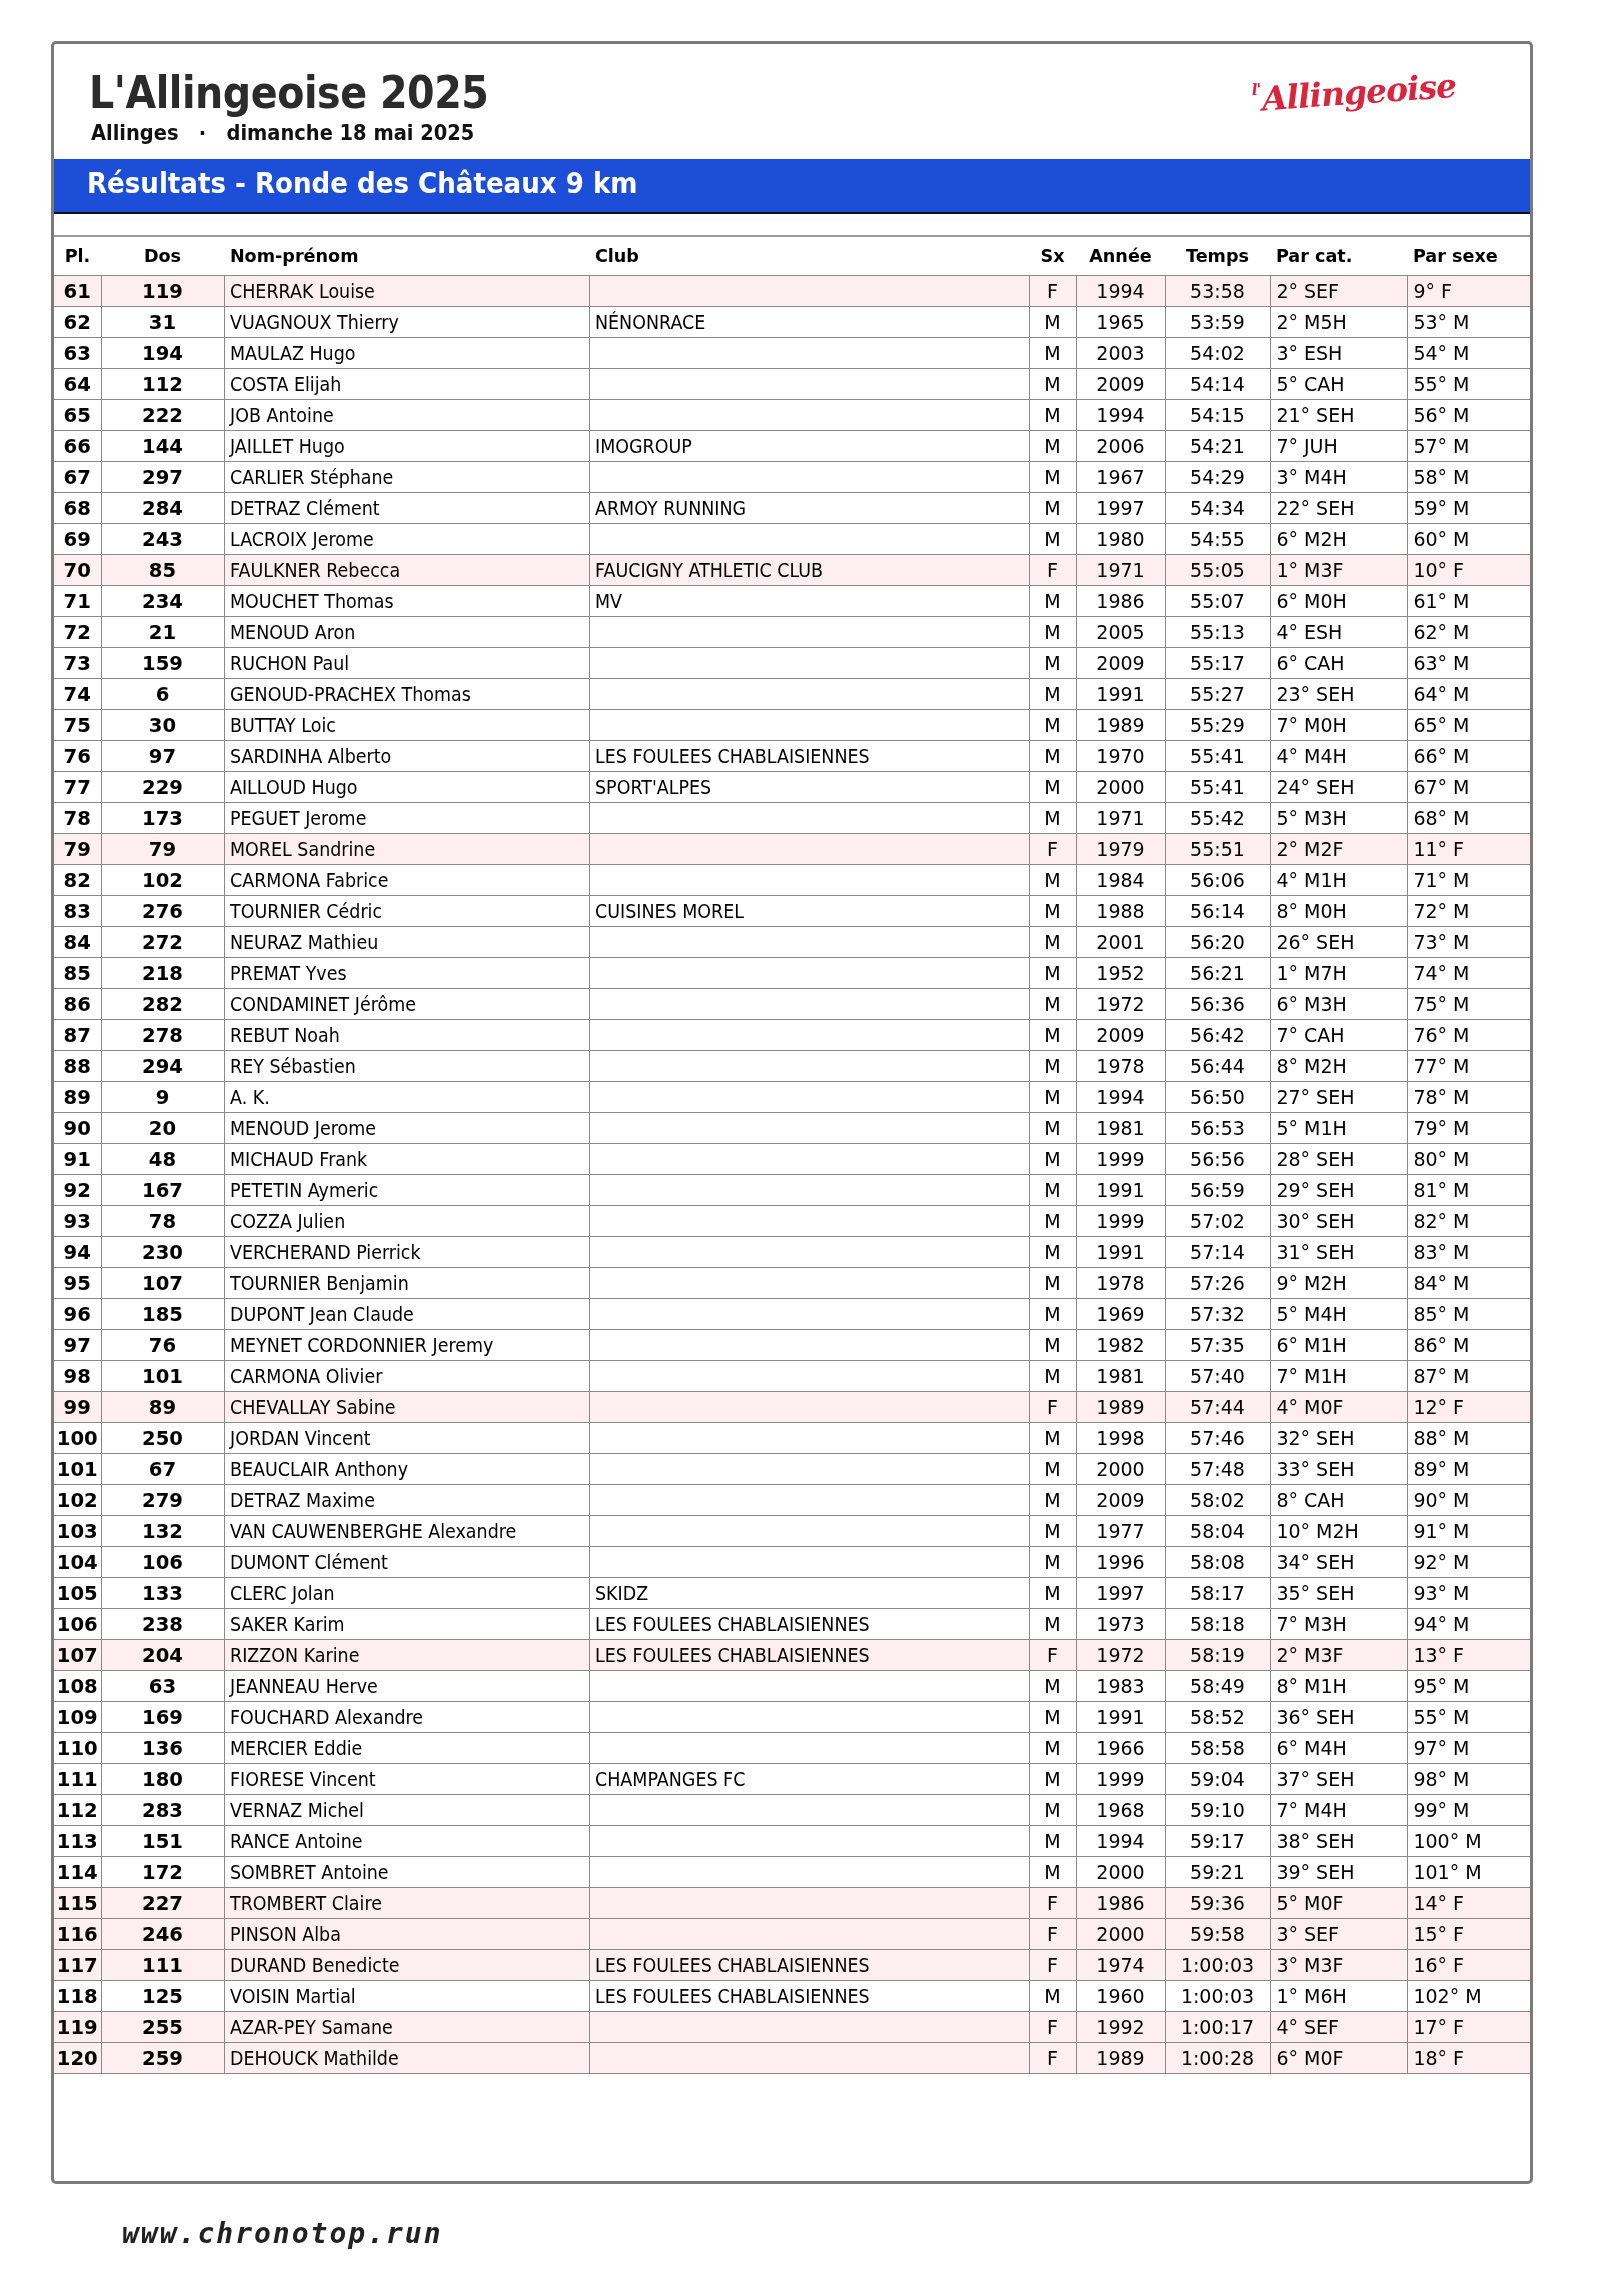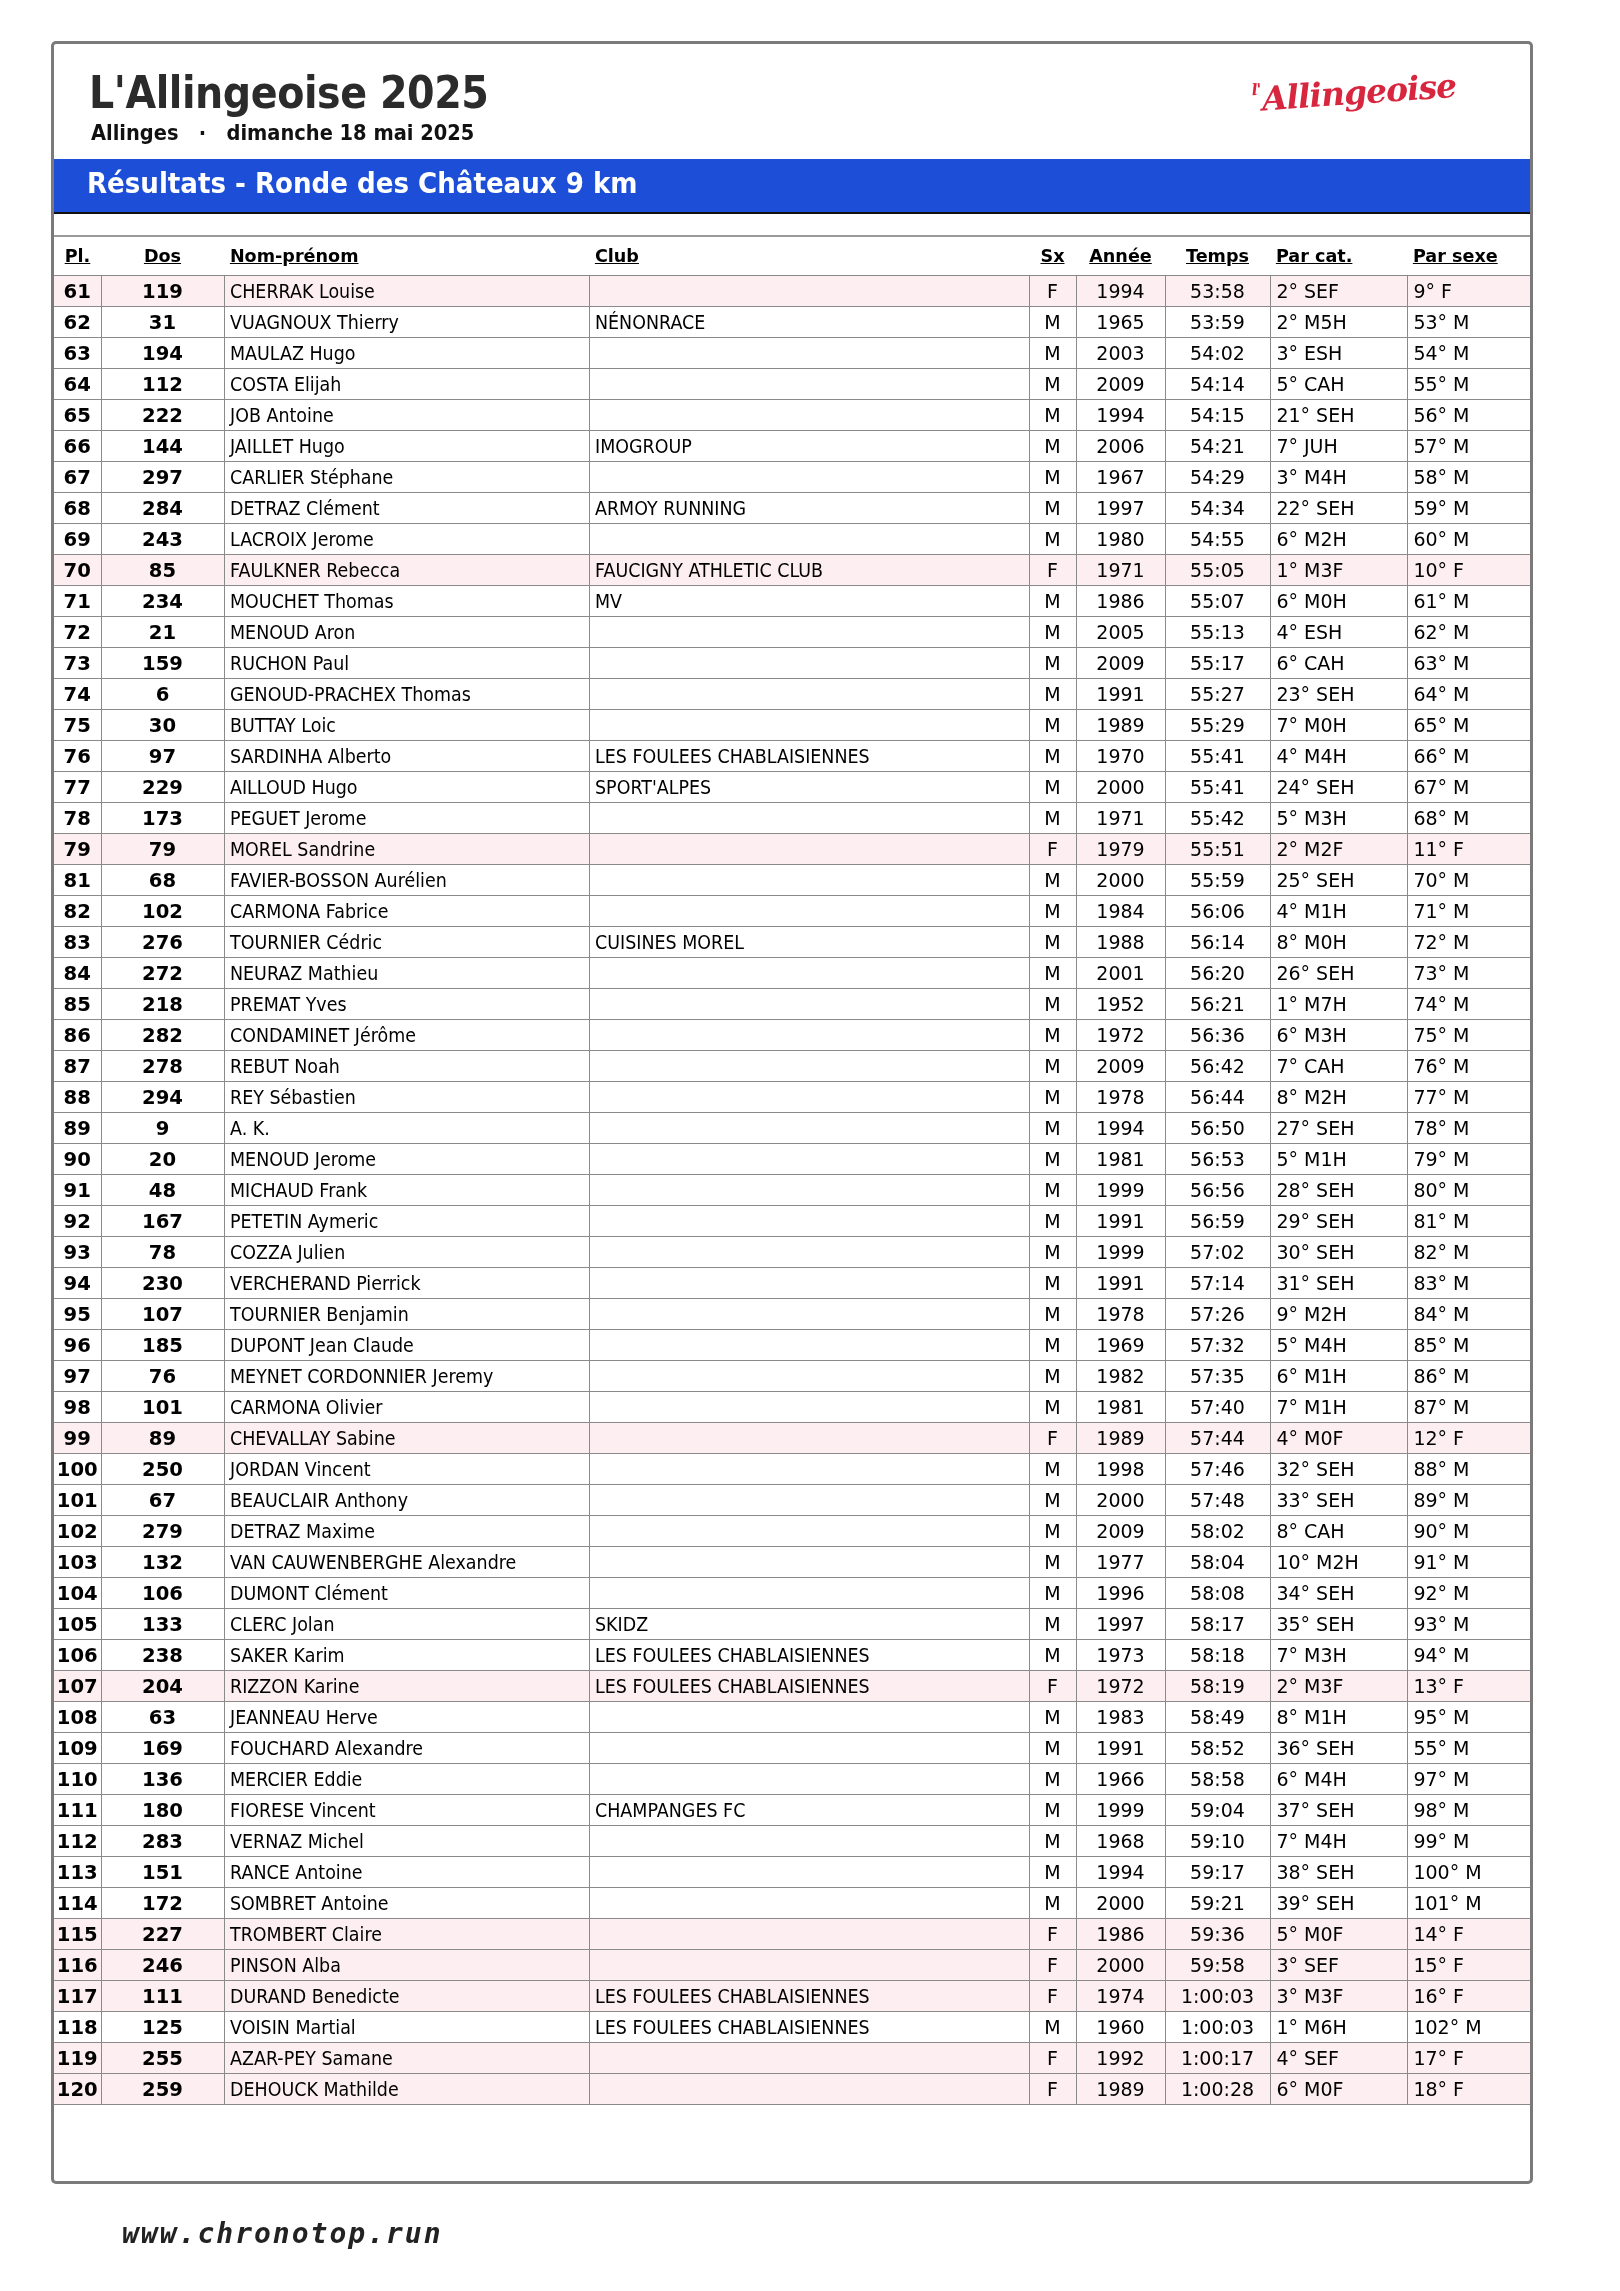--- a/index.html
+++ b/index.html
@@ -6,21 +6,21 @@
   body { width:1620px; height:2292px; position:relative; font-family:"DejaVu Sans", "Liberation Sans", sans-serif; color:#000; overflow:hidden; }
   .frame { position:absolute; left:51px; top:41px; width:1482px; height:2143px; border:3.9px solid #7a7a7a; border-radius:5px; background:#fff; box-sizing:border-box; overflow:hidden; }
   .title { position:absolute; left:35px; top:21.6px; font-size:45px; font-weight:bold; color:#2b2b2b; letter-spacing:-0.5px; font-family:"DejaVu Sans", sans-serif; transform:scaleX(0.88); transform-origin:left center; }
   .subtitle { position:absolute; left:37px; top:76px; font-size:21.6px; font-weight:bold; color:#111; white-space:pre; transform:scaleX(0.9); transform-origin:left center; }
   .logo { position:absolute; right:74px; top:29px; font-family:"DejaVu Serif", serif; font-style:italic; font-weight:bold; font-size:33px; color:#d7263d; transform:rotate(-4deg); letter-spacing:-1px; }
   .logo .small { font-size:15.7px; vertical-align:top; margin-right:1px; }
   .band { position:absolute; left:0; top:115px; width:100%; height:53px; background:#1d4ed8; border-bottom:2.9px solid #111; }
   .band-title { position:absolute; left:33px; top:6.9px; font-size:29px; font-weight:bold; color:#fff; transform:scaleX(0.9); transform-origin:left center; white-space:nowrap; }
   .below-band { position:absolute; left:0; top:171px; width:100%; height:19.6px; border-bottom:2px solid #9a9a9a; }
   table { position:absolute; left:0; top:192px; width:1506px; border-collapse:collapse; table-layout:fixed; font-size:19px; }
-  thead th { font-weight:bold; font-size:17.6px; height:39px; text-align:left; padding:0 0 0 5.9px; white-space:nowrap;text-decoration:underline; }
+  thead th { font-weight:bold; font-size:17.6px; height:39px; text-align:left; padding:0 0 0 5.9px; white-space:nowrap; }
   thead th.c { text-align:center; padding:0; }
   tbody td { height:30px; border:1.5px solid #8a8a8a; padding:0 0 0 5.9px; white-space:nowrap; overflow:hidden; line-height:29px; }
   tbody td:first-child { border-left:none; }
   tbody td:last-child { border-right:none; }
   tbody td.c { text-align:center; padding:0; }
   tbody td.b { font-weight:bold; font-size:19.6px; }
   tbody tr.f td { background:#fdeef2; }
   .name-cell span, .club-cell span { display:inline-block; transform:scaleX(0.92); transform-origin:left center; }
   .footer { position:absolute; left:122px; top:2217px; font-family:"DejaVu Sans Mono", monospace; font-style:italic; font-weight:bold; font-size:28px; color:#222; letter-spacing:2px; }
 </style>
@@ -266,31 +266,20 @@
           <td class="c b">79</td>
           <td class="name-cell"><span>MOREL Sandrine</span></td>
           <td class="club-cell"><span></span></td>
           <td class="c">F</td>
           <td class="c">1979</td>
           <td class="c">55:51</td>
           <td>2° M2F</td>
           <td>11° F</td>
         </tr>
         <tr>
-          <td class="c b">81</td>
-          <td class="c b">68</td>
-          <td class="name-cell"><span>FAVIER-BOSSON Aurélien</span></td>
-          <td class="club-cell"><span></span></td>
-          <td class="c">M</td>
-          <td class="c">2000</td>
-          <td class="c">55:59</td>
-          <td>25° SEH</td>
-          <td>70° M</td>
-        </tr>
-        <tr>
           <td class="c b">82</td>
           <td class="c b">102</td>
           <td class="name-cell"><span>CARMONA Fabrice</span></td>
           <td class="club-cell"><span></span></td>
           <td class="c">M</td>
           <td class="c">1984</td>
           <td class="c">56:06</td>
           <td>4° M1H</td>
           <td>71° M</td>
         </tr>

